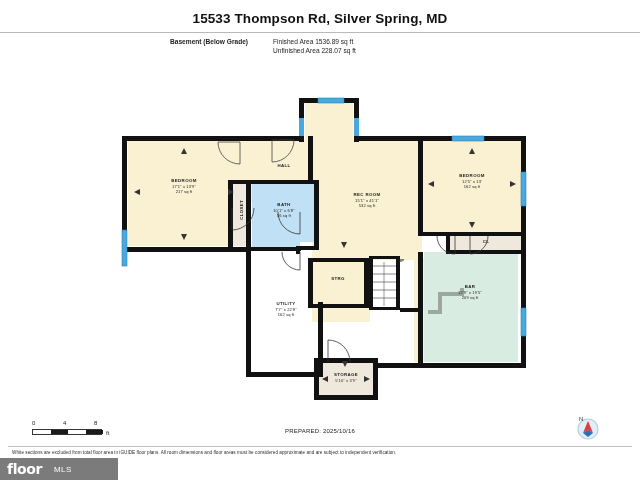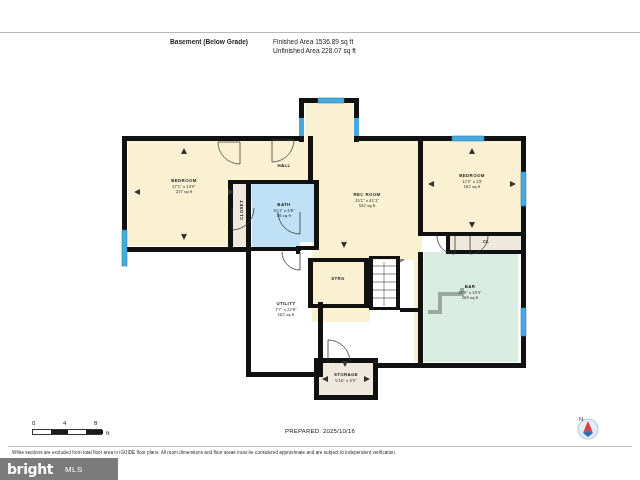--- a/index.html
+++ b/index.html
@@ -54,20 +54,21 @@
           font-family:"DejaVu Sans", sans-serif;}
   .logo-m{font-size:8px;color:#ffffff;margin-left:12px;letter-spacing:.4px;}
 
   .compass{position:absolute;left:572px;top:412px;width:30px;height:30px;}
 </style>
 </head>
 <body>
 
 <div class="page">
 
+  <div class="title">15533 Thompson Rd, Silver Spring, MD</div>
   <div class="hdr-rule"></div>
 
   <div class="sub">
     <div class="sub-inner">
       <span class="sub-label">Basement (Below Grade)</span>
       <span class="sub-v1">Finished Area 1536.89 sq ft</span>
       <span class="sub-v2">Unfinished Area 228.07 sq ft</span>
     </div>
   </div>
 
@@ -285,21 +286,21 @@
         <i class="sb2"></i>
     </div>
     <span class="scale-ft" style="top:10px;">ft</span>
   </div>
 
   <div class="prepared">PREPARED: 2025/10/16</div>
   <div class="foot-rule"></div>
   <div class="disclaim">White sections are excluded from total floor area in iGUIDE floor plans. All room dimensions and floor areas must be considered approximate and are subject to independent verification.</div>
 
   <div class="logo">
-    <span class="logo-b">bright</span>
+    <span class="logo-b">floor</span>
     <span class="logo-m">MLS</span>
   </div>
 
   <div class="compass">
     <svg width="30" height="30" viewBox="0 0 30 30" xmlns="http://www.w3.org/2000/svg">
       <circle cx="16" cy="17" r="10" fill="#dfeef8" stroke="#b4cfe0" stroke-width="1.2"></circle>
       <polygon points="16,9 11,21 16,18 21,21" fill="#e23b3b"></polygon>
       <polygon points="16,18 11,21 16,25 21,21" fill="#2f6fb5"></polygon>
       <text x="7" y="9" font-size="6" font-family="Liberation Sans, sans-serif" fill="#333">N</text>
     </svg>

